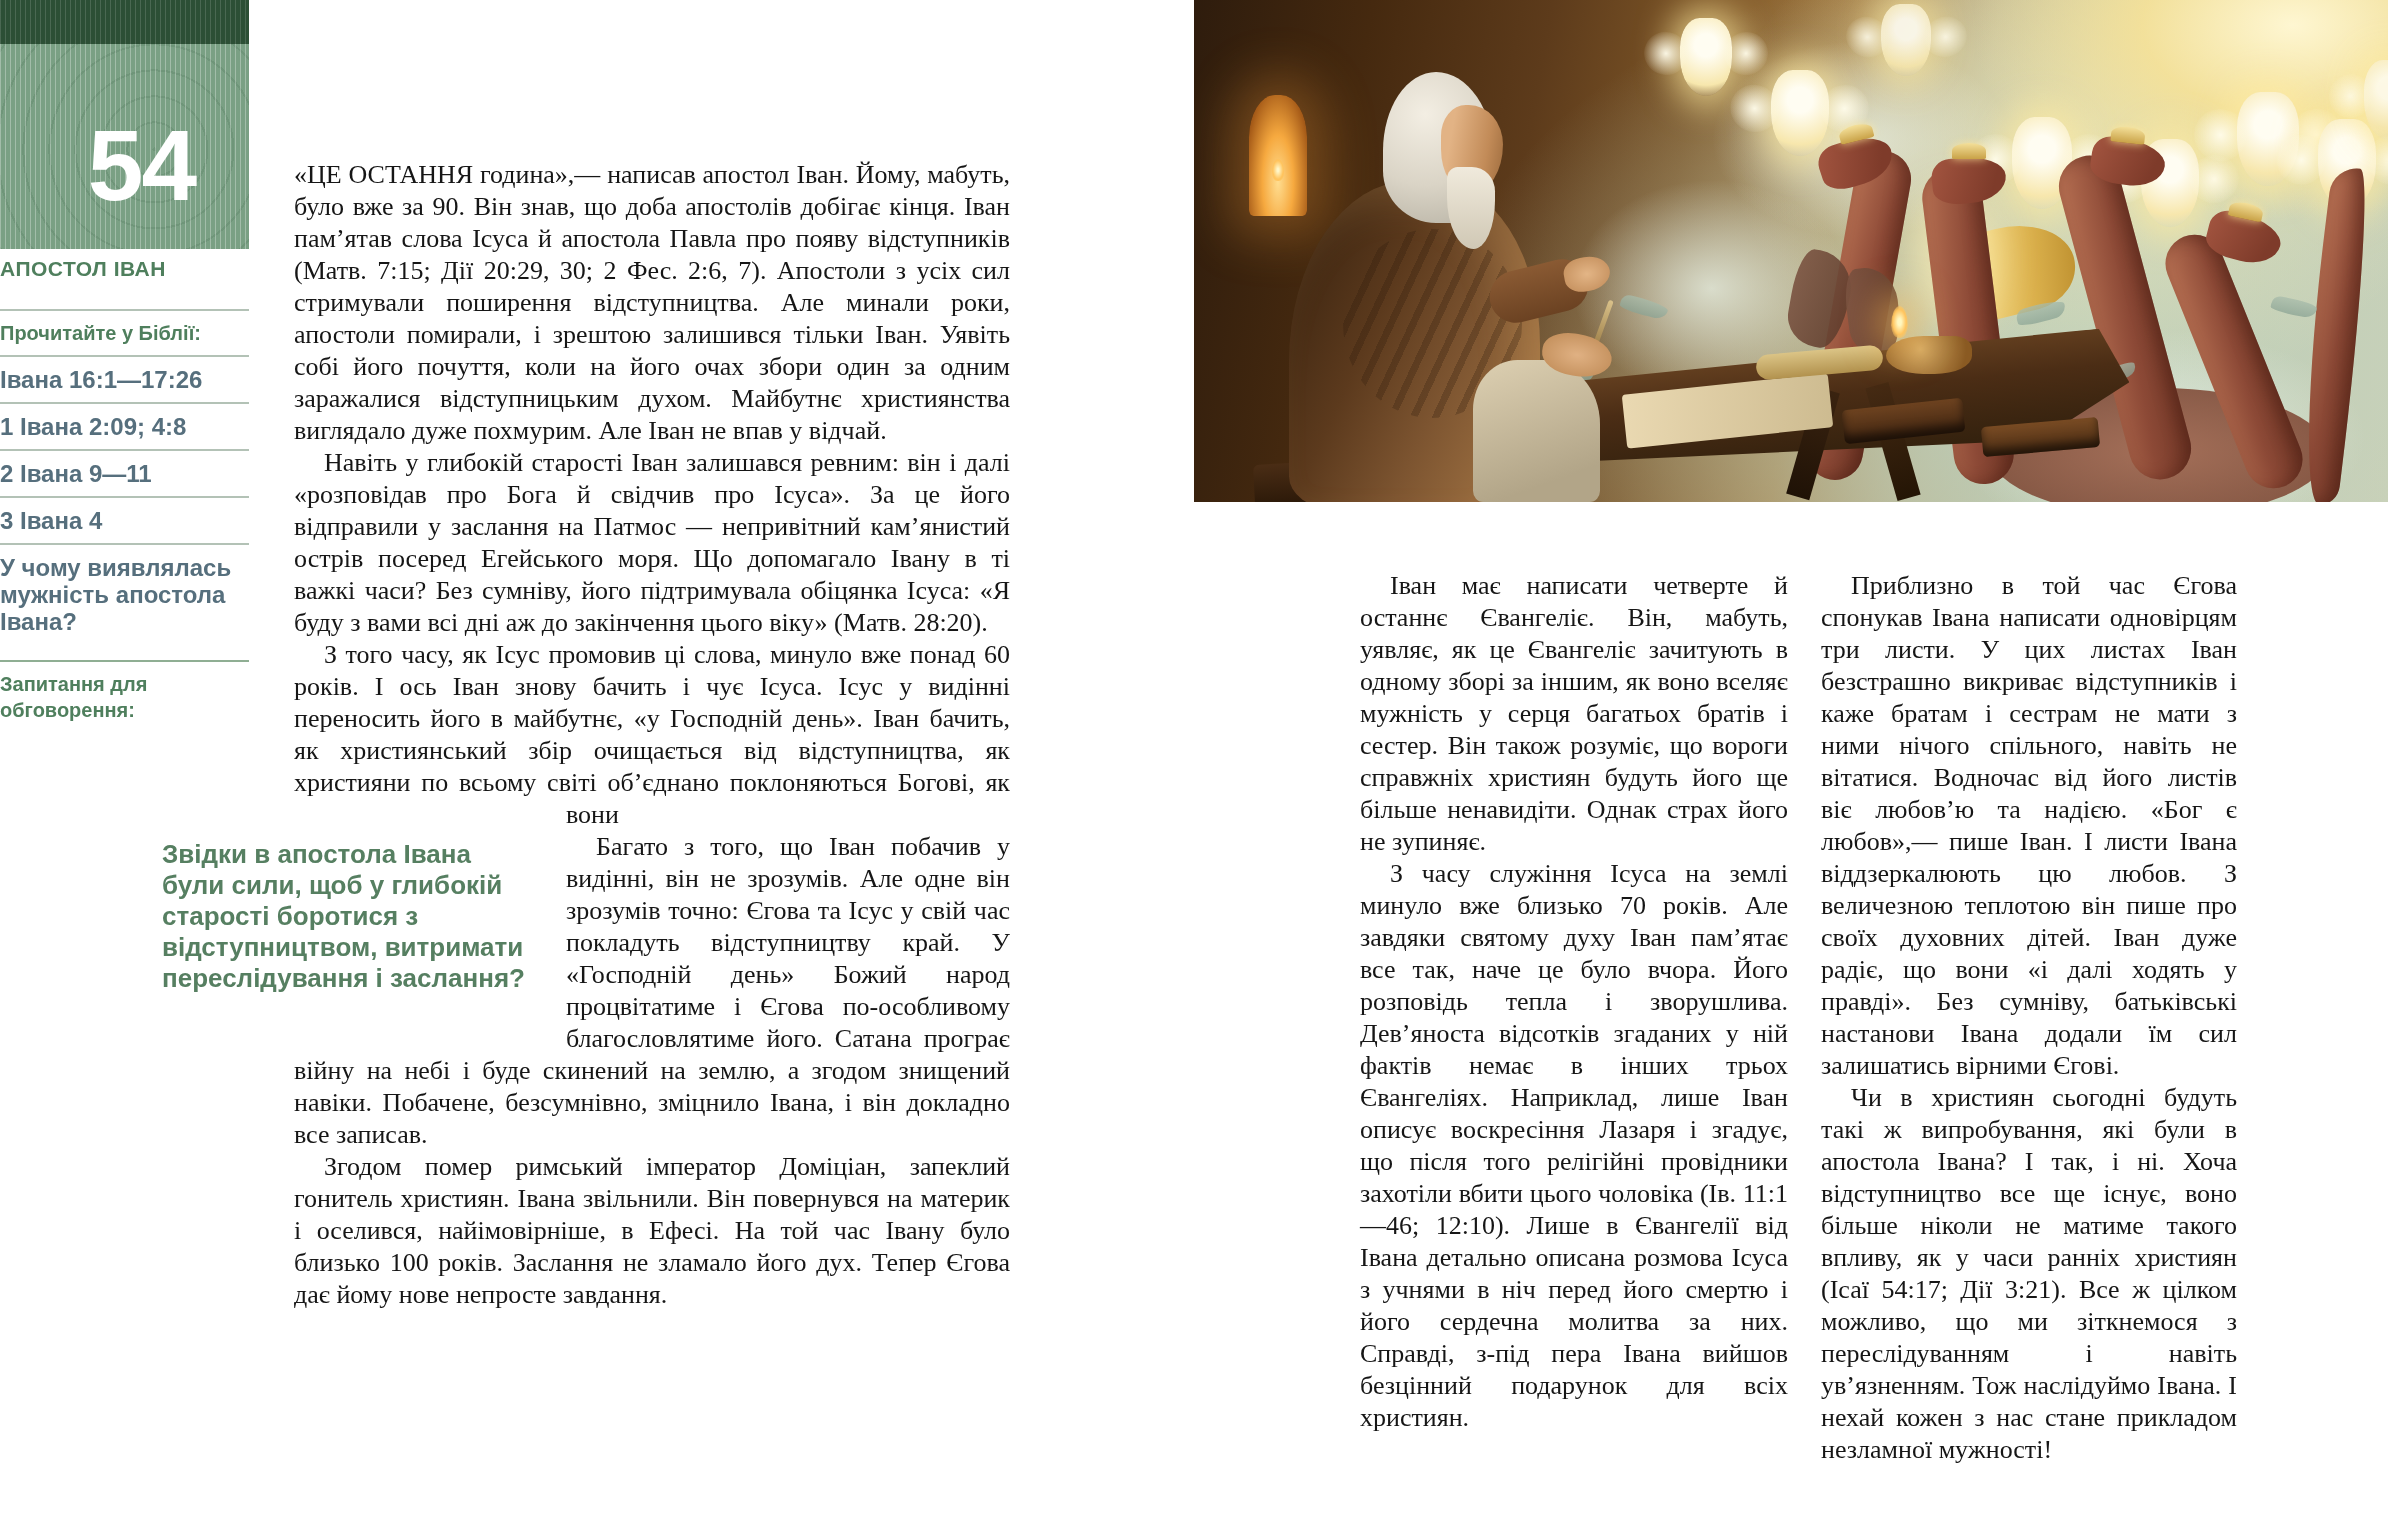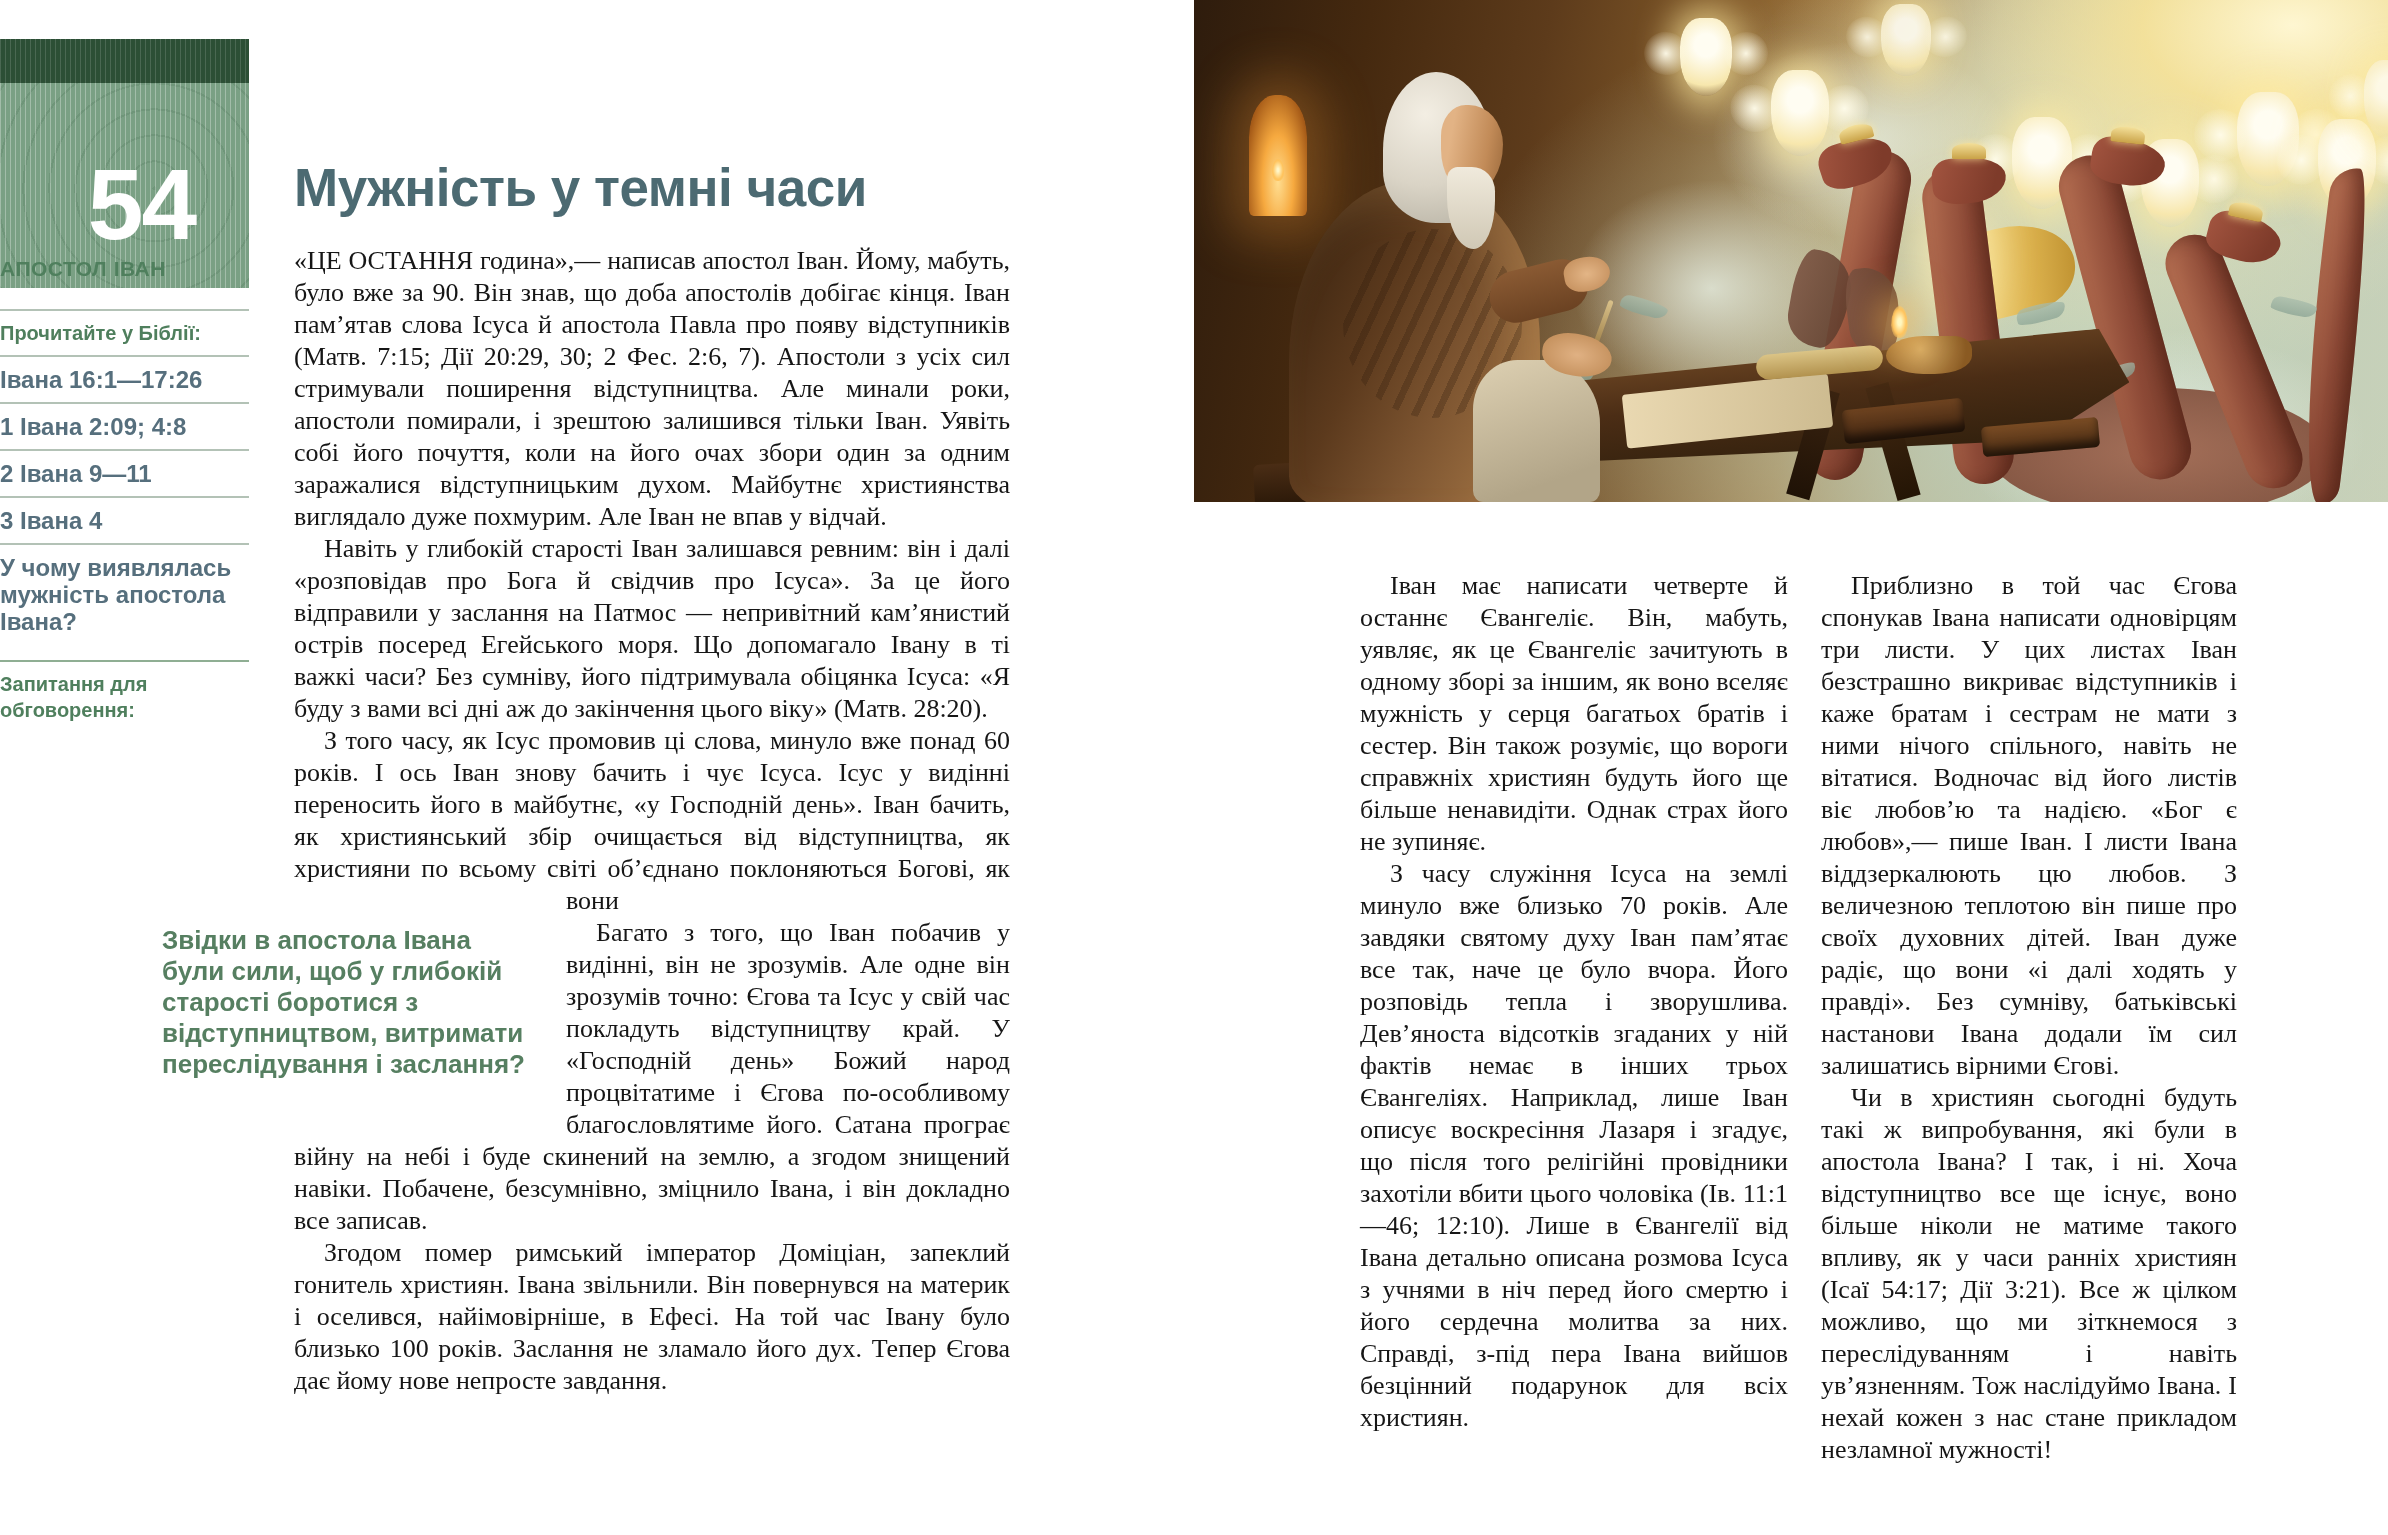--- a/index.html
+++ b/index.html
@@ -4,21 +4,21 @@
 <style>
   html,body{margin:0;padding:0;background:#ffffff;}
   .page{position:relative;width:2388px;height:1535px;background:#ffffff;overflow:hidden;
         font-family:"Liberation Serif",serif;color:#161616;}
 
   
   .lesson-box{position:absolute;left:0;top:0;width:249px;height:249px;
     background-color:#7aa084;
     background-image:
       repeating-linear-gradient(90deg, rgba(255,255,255,.30) 0 1px, rgba(255,255,255,0) 1px 5px),
-      repeating-radial-gradient(circle at 62% 60%, rgba(15,55,28,.10) 0 2px, rgba(0,0,0,0) 2px 26px); margin-top: 39px;}
+      repeating-radial-gradient(circle at 62% 60%, rgba(15,55,28,.10) 0 2px, rgba(0,0,0,0) 2px 26px);}
   .lesson-box-dark{position:absolute;left:0;top:0;width:249px;height:44px;
     background-color:#2c4f35;
     background-image:repeating-linear-gradient(90deg, rgba(255,255,255,.14) 0 1px, rgba(255,255,255,0) 1px 5px);}
   .lesson-number{position:absolute;right:54px;bottom:34px;
     font-family:"Liberation Sans",sans-serif;font-weight:bold;font-size:100px;line-height:1;
     color:#ffffff;letter-spacing:-2px;}
 
   
   .sidebar{position:absolute;left:0;top:237px;width:249px;
     font-family:"Liberation Sans",sans-serif;}
@@ -182,21 +182,20 @@
     <div class="sb-row sb-heading">Прочитайте у Біблії:</div>
     <div class="sb-row sb-ref">Івана 16:1—17:26</div>
     <div class="sb-row sb-ref">1 Івана 2:09; 4:8</div>
     <div class="sb-row sb-ref">2 Івана 9—11</div>
     <div class="sb-row sb-ref">3 Івана 4</div>
     <div class="sb-row sb-ref">У чому виявлялась мужність апостола Івана?</div>
     <div class="sb-row green-line sb-heading" style="margin-top:16px;">Запитання для обговорення:</div>
   </div>
 
   <div class="col-left">
-    <h1 class="article-title">Мужність у темні часи</h1>
     <p class="body-p">«ЦЕ ОСТАННЯ година»,— написав апостол Іван. Йому, мабуть, було вже за 90. Він знав, що доба апостолів добігає кінця. Іван пам’ятав слова Ісуса й апостола Павла про появу відступників (Матв. 7:15; Дії 20:29, 30; 2 Фес. 2:6, 7). Апостоли з усіх сил стримували поширення відступництва. Але минали роки, апостоли помирали, і зрештою залишився тільки Іван. Уявіть собі його почуття, коли на його очах збори один за одним заражалися відступницьким духом. Майбутнє християнства виглядало дуже похмурим. Але Іван не впав у відчай.</p>
     <p class="body-p ind">Навіть у глибокій старості Іван залишався ревним: він і далі «розповідав про Бога й свідчив про Ісуса». За це його відправили у заслання на Патмос — непривітний кам’янистий острів посеред Егейського моря. Що допомагало Івану в ті важкі часи? Без сумніву, його підтримувала обіцянка Ісуса: «Я буду з вами всі дні аж до закінчення цього віку» (Матв. 28:20).</p>
     <p class="body-p ind"><span>З того часу, як Ісус промовив ці слова, минуло вже понад 60 років. І ось Іван знову бачить і чує Ісуса. Ісус у видінні переносить його в майбутнє, «у Господній день». Іван бачить, як християнський збір очищається від відступництва, як християни по всьому світі об’єднано поклоняються Богові, як вони</span>
       <span class="pullquote">Звідки в апостола Івана були сили, щоб у глибокій старості боротися з відступництвом, витримати переслідування і заслання?</span>
       </p>
     <p class="body-p ind">Багато з того, що Іван побачив у видінні, він не зрозумів. Але одне він зрозумів точно: Єгова та Ісус у свій час покладуть відступництву край. У «Господній день» Божий народ процвітатиме і Єгова по-особливому благословлятиме його. Сатана програє війну на небі і буде скинений на землю, а згодом знищений навіки. Побачене, безсумнівно, зміцнило Івана, і він докладно все записав.</p>
     <p class="body-p ind">Згодом помер римський імператор Доміціан, запеклий гонитель християн. Івана звільнили. Він повернувся на материк і оселився, найімовірніше, в Ефесі. На той час Івану було близько 100 років. Заслання не зламало його дух. Тепер Єгова дає йому нове непросте завдання.</p>
   </div>
 
   <div class="illu">

